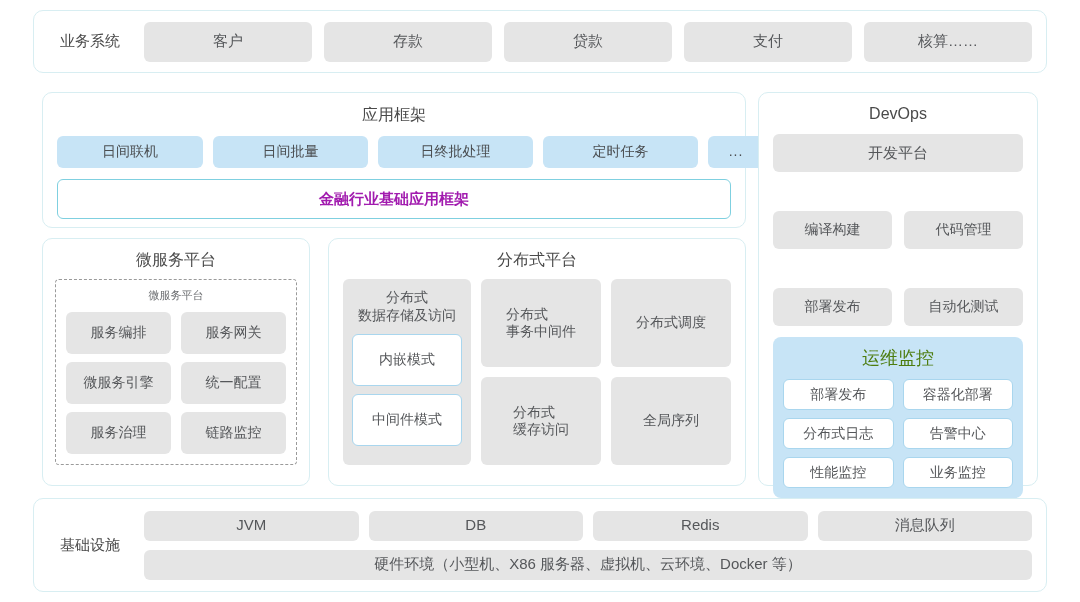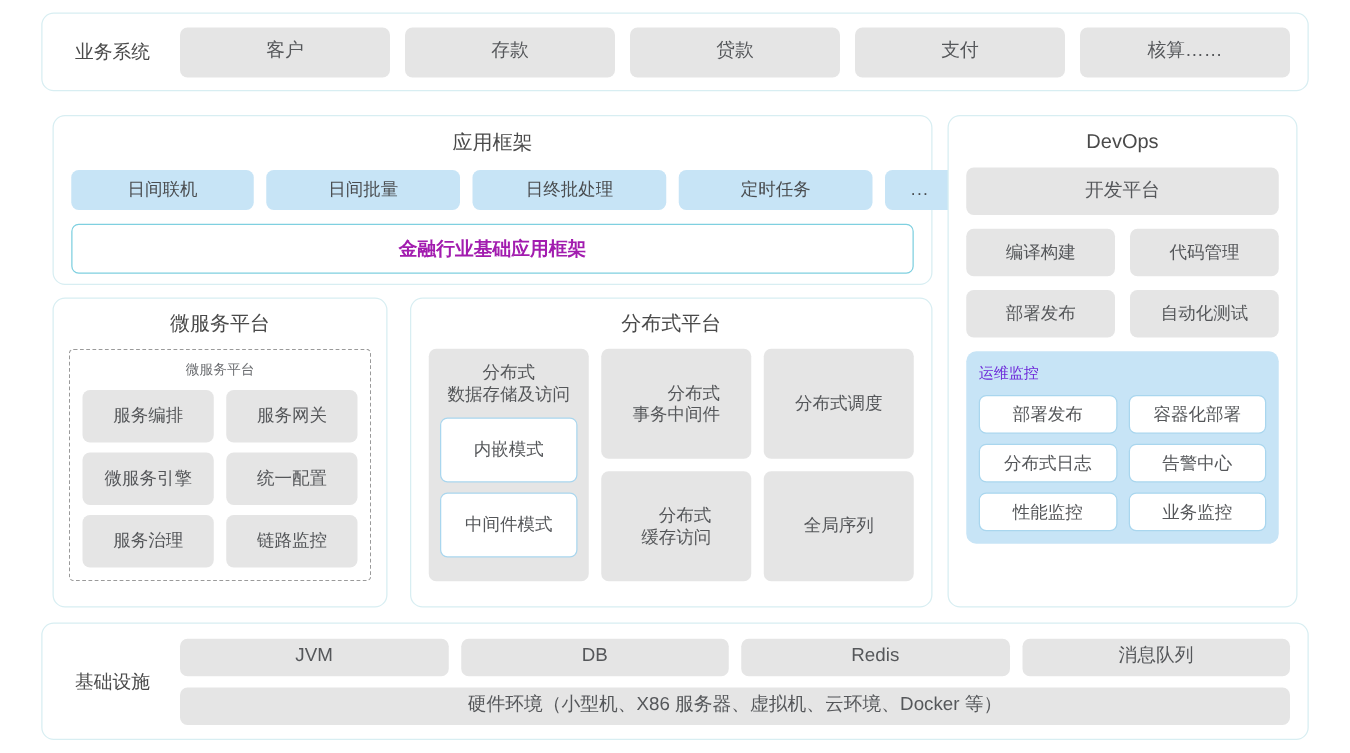--- a/index.html
+++ b/index.html
@@ -24,21 +24,21 @@
     font-size:16px;
     color:#4a4a4a;
     line-height:1;
   }
 
   
   .tile{
     background:#e5e5e5;
     border-radius:6px;
     display:flex;align-items:center;justify-content:center;
-    text-align:right;
+    text-align:left;
     font-size:15px;
     color:#55575a;
     box-sizing:border-box;
     line-height:1.25;
     white-space:pre-line;
   }
   .tile.blue{background:#c7e4f6;color:#4a4d50;}
   .tile.white-blue{
     background:#ffffff;border:1px solid #a9d6ee;color:#55575a;
   }
@@ -119,25 +119,25 @@
   .dist-rest .tile{font-size:14px;}
 
   
   .devops{
     position:absolute;left:716px;top:0;width:280px;height:394px;
     padding:13px 14px 14px;
   }
   .devops .panel-title{margin-bottom:12px;}
   .devops .wide{height:38px;margin-bottom:11px;font-size:15px;}
   .devops-grid{display:grid;grid-template-columns:1fr 1fr;gap:11px 12px;margin-bottom:11px;}
-  .devops-grid .tile{height:38px;font-size:14px;}
+  .devops-grid .tile{height:38px;font-size:14px;margin-top:28px;}
   .ops-box{
     background:#c7e4f6;border-radius:8px;padding:9px 10px 10px;
   }
-  .ops-title{text-align:left;font-size:12px;color:#6d28d9;margin-bottom:9px;}
+  .ops-title{text-align:center;font-size:18px;color:#4d7c0f;margin-bottom:9px;}
   .ops-grid{display:grid;grid-template-columns:1fr 1fr;gap:8px 9px;}
   .ops-grid .tile{height:31px;font-size:14px;}
 
   
   .row-infra{
     position:absolute;left:33px;top:498px;width:1014px;height:94px;
     display:flex;align-items:center;padding:0 14px;
   }
   .row-infra .side-label{
     flex:0 0 84px;text-align:center;font-size:15px;color:#4a4a4a;

